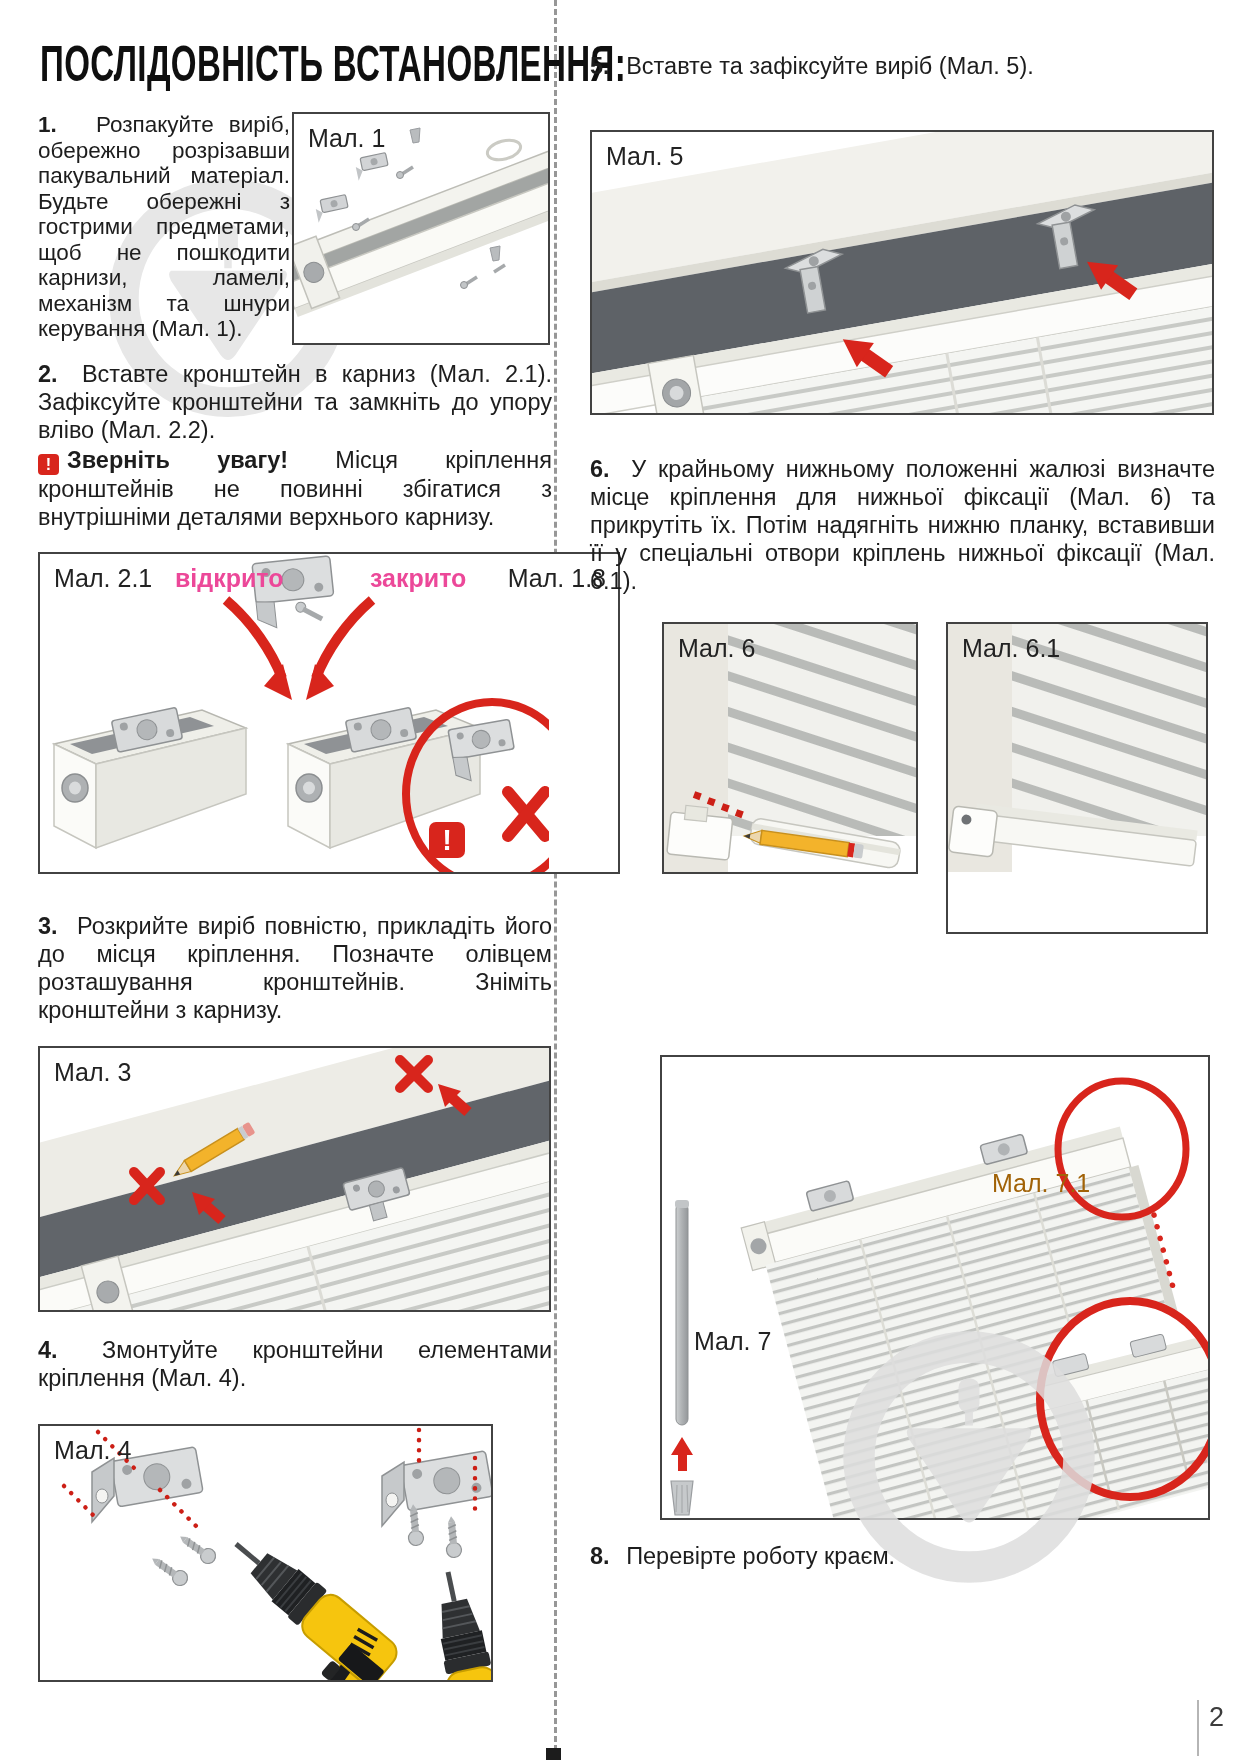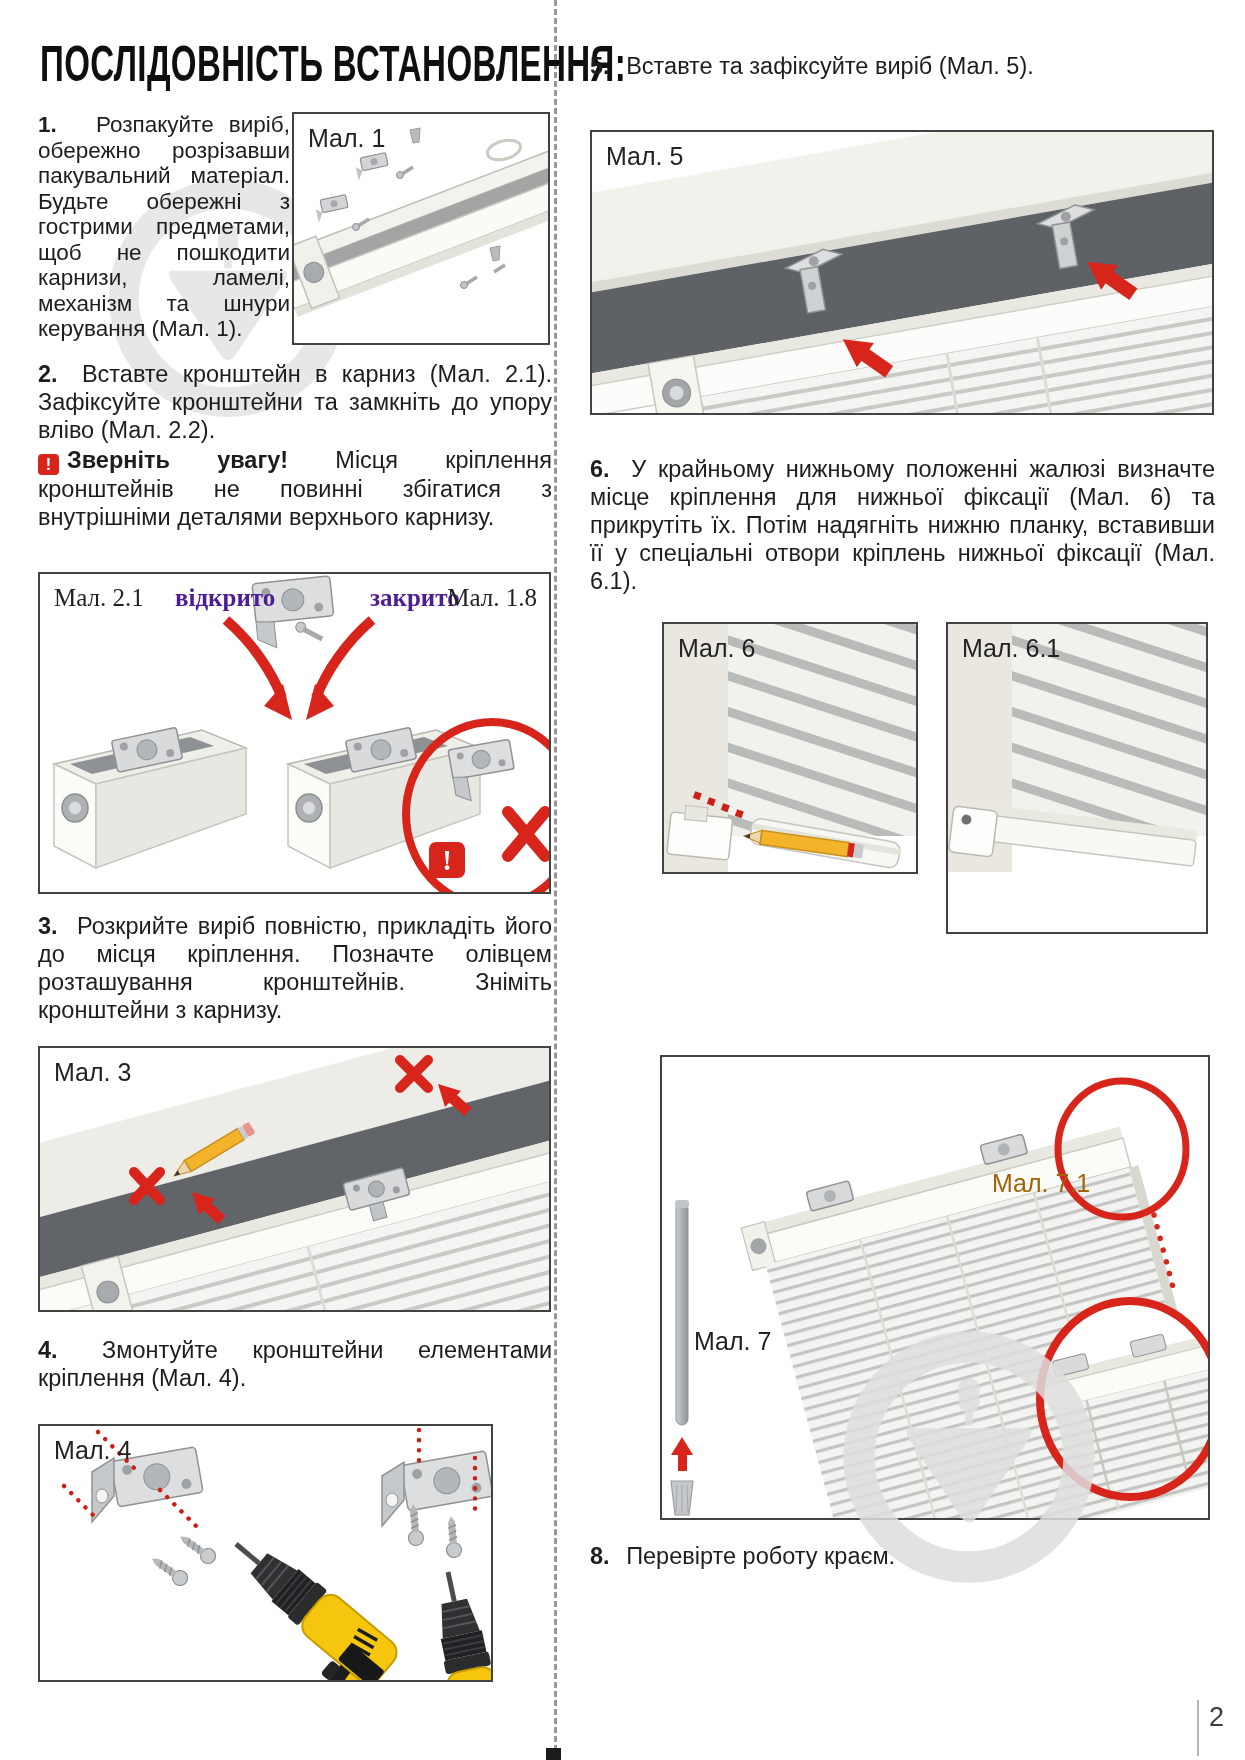--- a/index.html
+++ b/index.html
@@ -12,21 +12,21 @@
   .step{position:absolute;text-align:justify;font-size:23.5px;line-height:28px;z-index:2;}
   .step .num{font-weight:700;margin-right:10px;}
   .warnline{margin-top:2px;}
   .warn-icon{display:inline-block;width:21px;height:21px;background:#d8251c;color:#fff;font-weight:700;
              font-size:16px;line-height:21px;text-align:center;border-radius:4px;vertical-align:-2px;margin-right:8px;}
   .warn-label{font-weight:700;}
   .fig{position:absolute;background:#fff;border:2px solid #424242;box-sizing:border-box;z-index:1;overflow:hidden;}
   .fig svg{position:absolute;left:0;top:0;}
   .fig .lbl{position:absolute;left:14px;top:10px;font-size:25px;color:#222;z-index:2;white-space:nowrap;}
   .lbl-right{left:auto !important;right:12px;}
-  .red-lbl{position:absolute;top:10px;font-weight:700;font-size:25px;color:#4c1d95;z-index:2;white-space:nowrap;}
+  .red-lbl{position:absolute;top:10px;font-weight:700;font-size:25px;color:#ec4899;z-index:2;white-space:nowrap;}
   .wm{position:absolute;color:#e4e4e4;}
   #wm-left{left:104px;top:174px;width:248px;height:248px;z-index:0;color:#e7e7e7;}
   #wm-right{left:838px;top:1326px;width:262px;height:262px;z-index:3;color:#dedede;opacity:.85;}
   .pagenum-line{position:absolute;left:1197px;top:1700px;width:2px;height:56px;background:#b5b5b5;z-index:2;}
   .pagenum{position:absolute;left:1209px;top:1702px;font-size:27px;color:#3c3c3c;z-index:2;}
   #fig7-lbl{position:absolute;left:32px;top:270px;font-size:25px;color:#222;z-index:2;}
   #fig71-lbl{position:absolute;left:330px;top:112px;font-size:25px;color:#a16207;z-index:4;}
 </style>
 </head>
 <body>
@@ -87,21 +87,21 @@
   </div>
 
   <div class="step" id="step2" style="left:38px;top:360px;width:514px;">
     <div><span class="num">2.</span>
       <span>Вставте кронштейн в карниз (Мал. 2.1). Зафіксуйте кронштейни та замкніть до упору вліво (Мал. 2.2).</span></div>
     <div class="warnline">
       <span class="warn-icon">!</span><span class="warn-label">Зверніть увагу!</span>
       <span>Місця кріплення кронштейнів не повинні збігатися з внутрішніми деталями верхнього карнизу.</span></div>
   </div>
 
-  <div class="fig" style="left:38px;top:572px;width:513px;height:322px;font-family:Liberation Serif, serif;">
+  <div class="fig" style="left:38px;top:552px;width:582px;height:322px;">
     <div class="lbl">Мал. 2.1</div>
     <div class="red-lbl" style="left:135px;">відкрито</div>
     <div class="red-lbl" style="left:330px;">закрито</div>
     <div class="lbl lbl-right">Мал. 1.8</div>
     <svg width="509" height="318" viewBox="0 0 509 318">
       <defs>
         <g id="crn">
           <polygon points="0,42 148,8 192,26 42,62" fill="#efefe9" stroke="#b7b7b0" stroke-width="1.5"></polygon>
           <polygon points="16,42 136,15 160,24 38,52" fill="#8f9295"></polygon>
           <polygon points="0,42 42,62 42,146 0,124" fill="#fbfbf8" stroke="#c6c6bf" stroke-width="1.5"></polygon>

